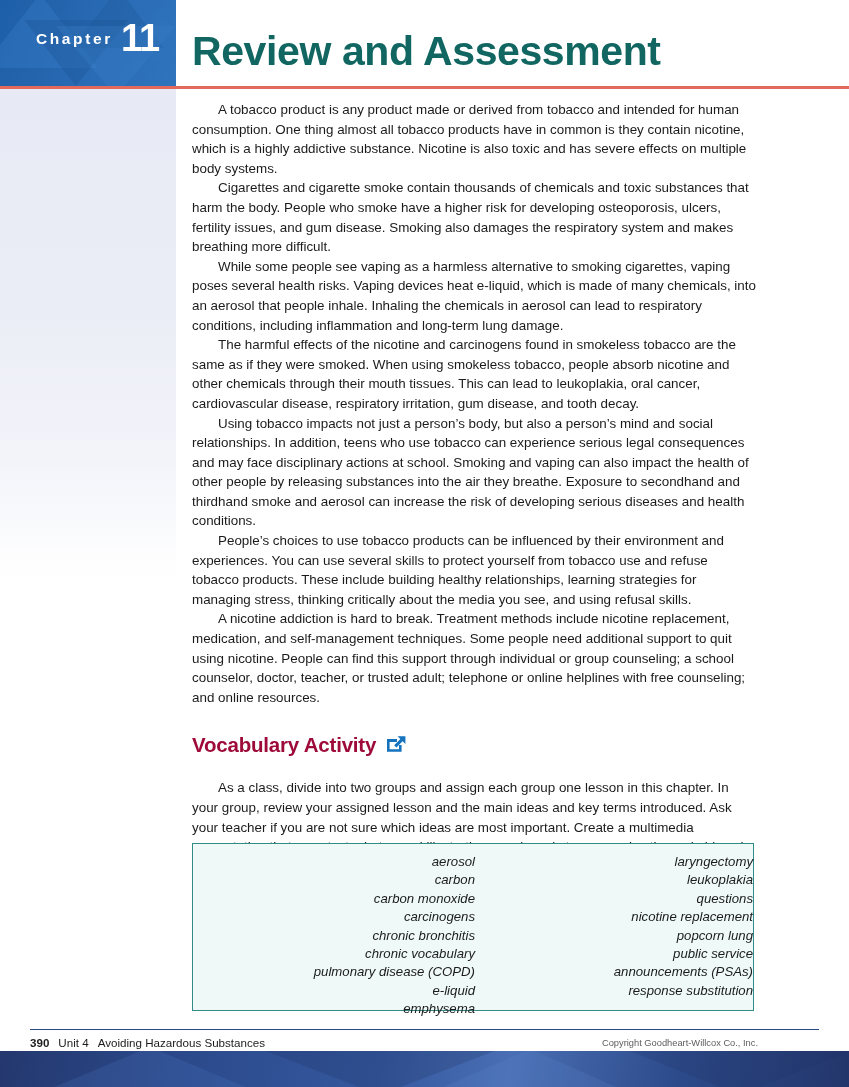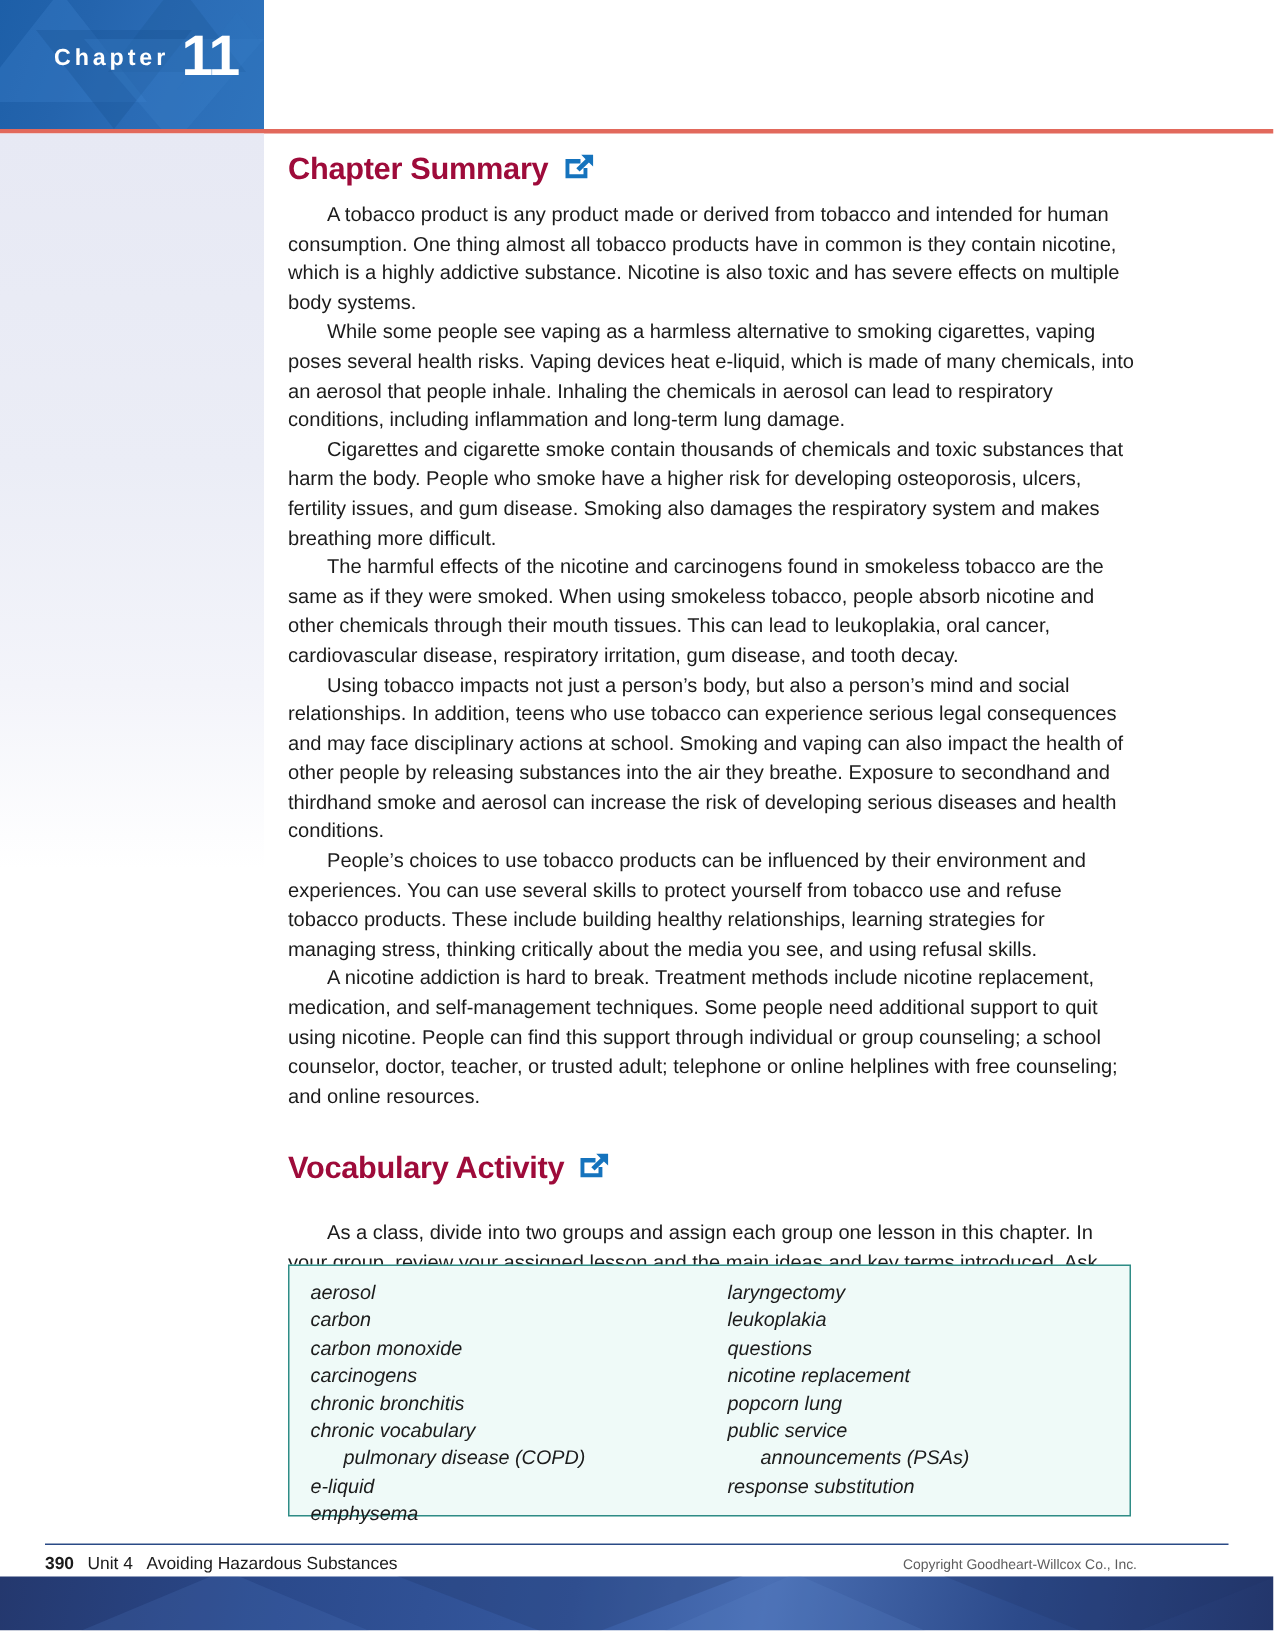--- a/index.html
+++ b/index.html
@@ -142,20 +142,21 @@
     width: 562px;
     height: 168px;
     border: 1.4px solid #2f8c86;
     background: #effaf8;
     display: flex;
     padding: 9px 0 0 0;
   }
   .vocab-col {
     flex: 1;
     padding-left: 14px;
+    text-align: right;
   }
   .vocab-col:nth-child(2) { padding-left: 10px; }
   .vocab-col:nth-child(3) { padding-left: 14px; }
   .vocab-term {
     font-style: italic;
     font-size: 13.2px;
     line-height: 18.4px;
     color: #1b1b1b;
     font-family: "Liberation Sans", sans-serif;
     white-space: nowrap;
@@ -219,40 +220,32 @@
   <div class="header-band">
     <div class="header-blue">
       <span class="tri t1"></span>
       <span class="tri t2"></span>
       <span class="tri t3"></span>
       <span class="tri t4"></span>
       <span class="tri t5"></span>
     </div>
     <div class="chapter-word">Chapter</div>
     <div class="chapter-num">11</div>
+    <div class="header-title">Review and Assessment</div>
   </div>
   <div class="header-rule"></div>
 
   <div class="side-band"></div>
 
   <div class="content">
 
-    <div class="section-head">
-      <span class="label">Chapter Summary</span>
-      <span class="share-icon">
-        <svg width="22" height="18" viewBox="0 0 22 18">
-          <path d="M2 4 H12 V7 H4.6 V14.2 H14 V10 H16.6 V16.8 H2 Z" fill="#1573bd"></path>
-          <path d="M12.5 1.2 L20.4 1.2 L20.4 9.0 L17.6 6.3 L11.4 12.4 L9.2 10.2 L15.4 4.1 Z" fill="#1573bd"></path>
-        </svg>
-      </span>
-    </div>
 
     <p class="body">A tobacco product is any product made or derived from tobacco and intended for human consumption. One thing almost all tobacco products have in common is they contain nicotine, which is a highly addictive substance. Nicotine is also toxic and has severe effects on multiple body systems.</p>
+    <p class="body">Cigarettes and cigarette smoke contain thousands of chemicals and toxic substances that harm the body. People who smoke have a higher risk for developing osteoporosis, ulcers, fertility issues, and gum disease. Smoking also damages the respiratory system and makes breathing more difficult.</p>
     <p class="body">While some people see vaping as a harmless alternative to smoking cigarettes, vaping poses several health risks. Vaping devices heat e-liquid, which is made of many chemicals, into an aerosol that people inhale. Inhaling the chemicals in aerosol can lead to respiratory conditions, including inflammation and long-term lung damage.</p>
-    <p class="body">Cigarettes and cigarette smoke contain thousands of chemicals and toxic substances that harm the body. People who smoke have a higher risk for developing osteoporosis, ulcers, fertility issues, and gum disease. Smoking also damages the respiratory system and makes breathing more difficult.</p>
     <p class="body">The harmful effects of the nicotine and carcinogens found in smokeless tobacco are the same as if they were smoked. When using smokeless tobacco, people absorb nicotine and other chemicals through their mouth tissues. This can lead to leukoplakia, oral cancer, cardiovascular disease, respiratory irritation, gum disease, and tooth decay.</p>
     <p class="body">Using tobacco impacts not just a person’s body, but also a person’s mind and social relationships. In addition, teens who use tobacco can experience serious legal consequences and may face disciplinary actions at school. Smoking and vaping can also impact the health of other people by releasing substances into the air they breathe. Exposure to secondhand and thirdhand smoke and aerosol can increase the risk of developing serious diseases and health conditions.</p>
     <p class="body">People’s choices to use tobacco products can be influenced by their environment and experiences. You can use several skills to protect yourself from tobacco use and refuse tobacco products. These include building healthy relationships, learning strategies for managing stress, thinking critically about the media you see, and using refusal skills.</p>
     <p class="body">A nicotine addiction is hard to break. Treatment methods include nicotine replacement, medication, and self-management techniques. Some people need additional support to quit using nicotine. People can find this support through individual or group counseling; a school counselor, doctor, teacher, or trusted adult; telephone or online helplines with free counseling; and online resources.</p>
 
     <div class="section-head vocab-head">
       <span class="label">Vocabulary Activity</span>
       <span class="share-icon">
         <svg width="22" height="18" viewBox="0 0 22 18">
           <path d="M2 4 H12 V7 H4.6 V14.2 H14 V10 H16.6 V16.8 H2 Z" fill="#1573bd"></path>

